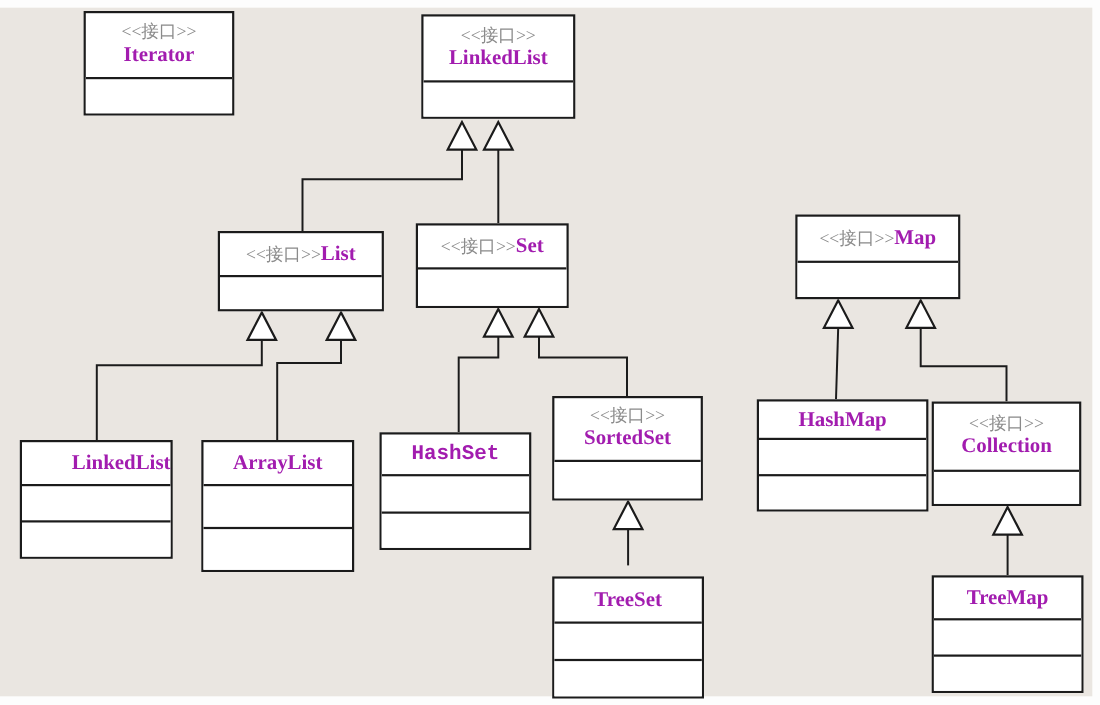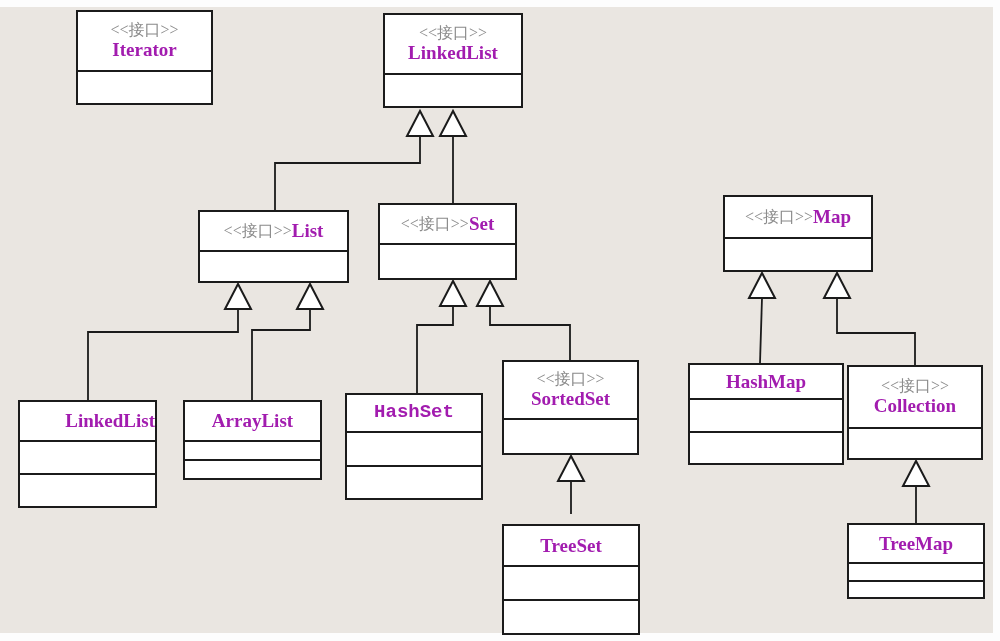--- a/index.html
+++ b/index.html
@@ -24,33 +24,33 @@
   #box-collection{left:383px; top:13px;  width:140px; height:95px;}
   #box-collection .uml-header{height:58px;}
   #box-list      {left:198px; top:210px; width:151px; height:73px;}
   #box-list .uml-header-inline{height:38px;}
   #box-set       {left:378px; top:203px; width:139px; height:77px;}
   #box-set .uml-header-inline{height:38px;}
   #box-map       {left:723px; top:195px; width:150px; height:77px;}
   #box-map .uml-header-inline{height:40px;}
   #box-linkedlist{left:18px;  top:400px; width:139px; height:108px;}
   #box-linkedlist .uml-header{height:38px;align-items:flex-end;}
-  #box-arraylist {left:183px; top:400px; width:139px; height:80px;}
+  #box-arraylist {left:183px; top:400px; width:139px; height:120px;}
   #box-arraylist .uml-header{height:38px;}
   #box-hashset   {left:345px; top:393px; width:138px; height:107px;font-family:Liberation Mono, monospace;}
   #box-hashset .uml-header{height:36px;}
   #box-sortedset {left:502px; top:360px; width:137px; height:95px;}
   #box-sortedset .uml-header{height:56px;}
   #box-treeset   {left:502px; top:524px; width:138px; height:111px;}
   #box-treeset .uml-header{height:39px;}
   #box-hashmap   {left:688px; top:363px; width:156px; height:102px;}
   #box-hashmap .uml-header{height:33px;}
   #box-sortedmap {left:847px; top:365px; width:136px; height:95px;}
   #box-sortedmap .uml-header{height:60px;}
-  #box-treemap   {left:847px; top:523px; width:138px; height:76px;}
+  #box-treemap   {left:847px; top:523px; width:138px; height:107px;}
   #box-treemap .uml-header{height:37px;}
 </style>
 </head>
 <body>
 
 <div id="stage">
   <div id="canvas-bg"></div>
 
   <svg class="edges" viewBox="0 0 1000 641">
     <g stroke="#1b1b1b" stroke-width="1.8" fill="none">

